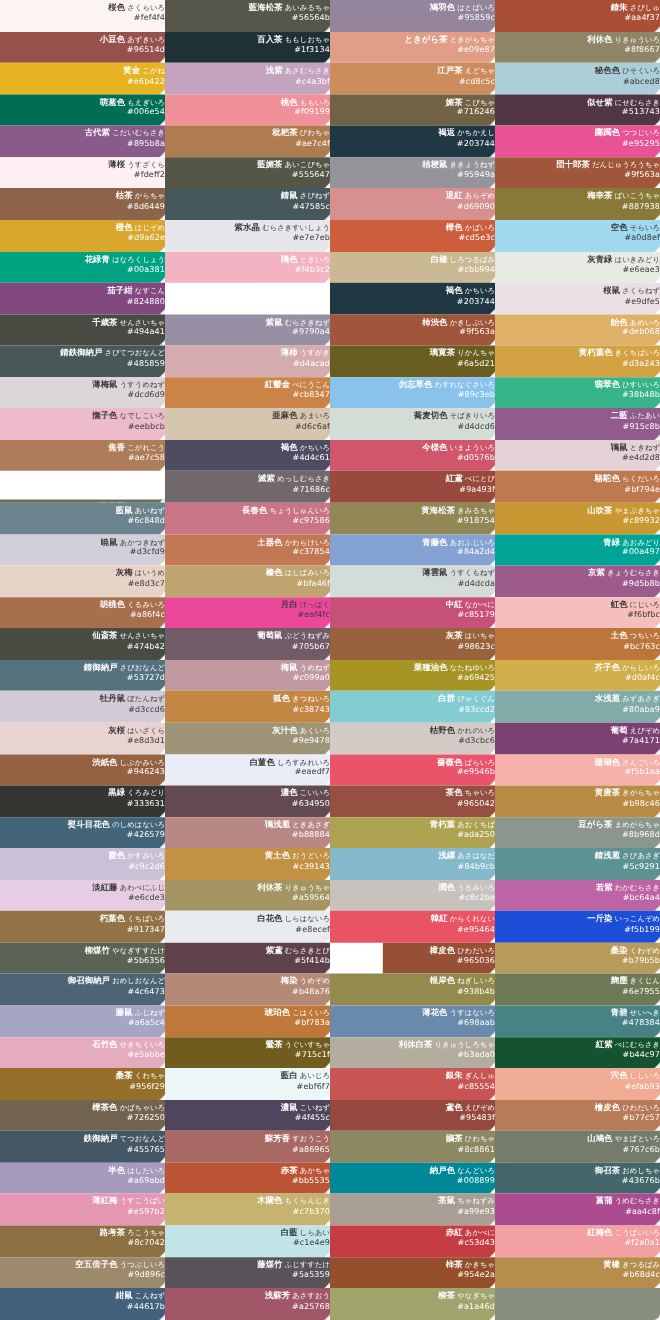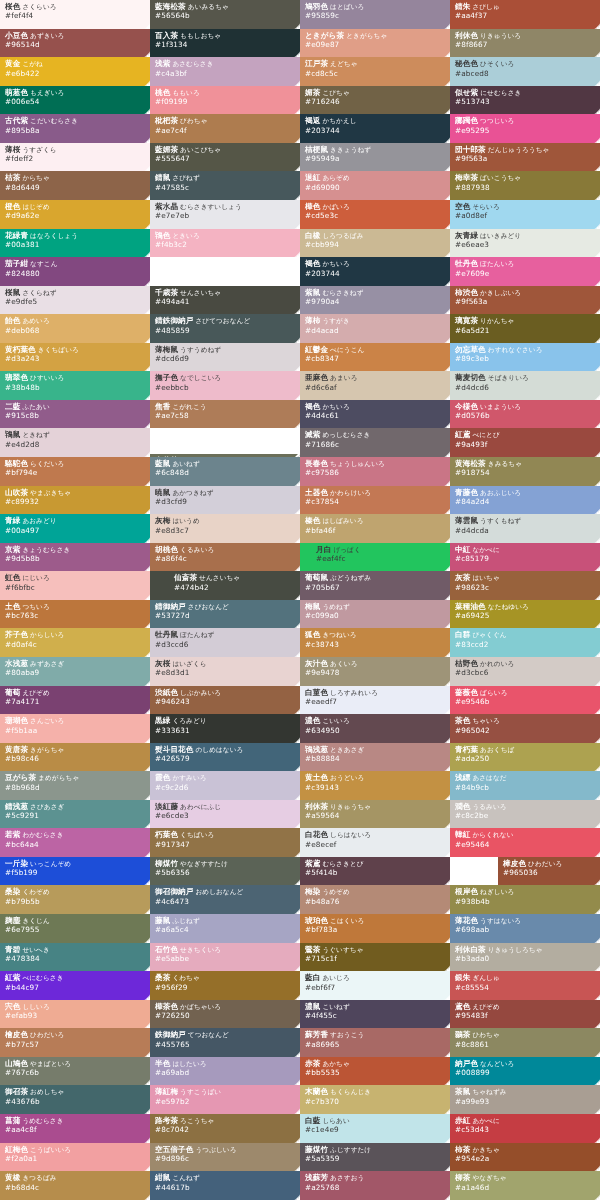--- a/index.html
+++ b/index.html
@@ -13,20 +13,21 @@
     font-family: "DejaVu Sans", "Liberation Sans", sans-serif;
     overflow: hidden;
   }
   #palette-grid {
     display: grid;
     grid-template-columns: repeat(4, 1fr);
     grid-auto-rows: 28.57px;
     width: 600px;
     height: 976px;
     gap: 0;
+    text-align: right;
   }
   .swatch {
     position: relative;
     box-sizing: border-box;
     padding: 3px 0 0 5px;
     overflow: hidden;
     border-radius: 0 0 6px 0;
     line-height: 1.05;
   }
   .swatch .nm {
@@ -254,25 +255,20 @@
     <div class="swatch dark" style="background: #3b82f6; margin-top: 48px;">
       <span class="nm"><span class="kanji">芝翫茶</span><span class="kana">しかんちゃ</span></span>
       <span class="hx">#ad7e4e</span>
       <span class="corner"></span>
     </div>
     <div class="swatch dark" style="background: rgb(32, 55, 68);">
       <span class="nm"><span class="kanji">褐色</span><span class="kana">かちいろ</span></span>
       <span class="hx">#203744</span>
       <span class="corner"></span>
     </div>
-    <div class="swatch dark" style="background: rgb(231, 96, 158);">
-      <span class="nm"><span class="kanji">牡丹色</span><span class="kana">ぼたんいろ</span></span>
-      <span class="hx">#e7609e</span>
-      <span class="corner"></span>
-    </div>
     <div class="swatch light" style="background: rgb(233, 223, 229);">
       <span class="nm"><span class="kanji">桜鼠</span><span class="kana">さくらねず</span></span>
       <span class="hx">#e9dfe5</span>
       <span class="corner"></span>
     </div>
     <div class="swatch dark" style="background: rgb(73, 74, 65);">
       <span class="nm"><span class="kanji">千歳茶</span><span class="kana">せんさいちゃ</span></span>
       <span class="hx">#494a41</span>
       <span class="corner"></span>
     </div>
@@ -449,21 +445,21 @@
     <div class="swatch dark" style="background: rgb(157, 91, 139);">
       <span class="nm"><span class="kanji">京紫</span><span class="kana">きょうむらさき</span></span>
       <span class="hx">#9d5b8b</span>
       <span class="corner"></span>
     </div>
     <div class="swatch dark" style="background: rgb(168, 111, 76);">
       <span class="nm"><span class="kanji">胡桃色</span><span class="kana">くるみいろ</span></span>
       <span class="hx">#a86f4c</span>
       <span class="corner"></span>
     </div>
-    <div class="swatch light" style="background: #22c55e; padding-left: 16px;">
+    <div class="swatch light" style="background: #ec4899; padding-left: 16px;">
       <span class="nm"><span class="kanji">月白</span><span class="kana">げっぱく</span></span>
       <span class="hx">#eaf4fc</span>
       <span class="corner"></span>
     </div>
     <div class="swatch dark" style="background: rgb(200, 81, 121);">
       <span class="nm"><span class="kanji">中紅</span><span class="kana">なかべに</span></span>
       <span class="hx">#c85179</span>
       <span class="corner"></span>
     </div>
     <div class="swatch light" style="background: rgb(246, 191, 188);">
@@ -739,21 +735,21 @@
     <div class="swatch dark" style="background: rgb(113, 92, 31);">
       <span class="nm"><span class="kanji">鶯茶</span><span class="kana">うぐいすちゃ</span></span>
       <span class="hx">#715c1f</span>
       <span class="corner"></span>
     </div>
     <div class="swatch dark" style="background: rgb(179, 173, 160);">
       <span class="nm"><span class="kanji">利休白茶</span><span class="kana">りきゅうしろちゃ</span></span>
       <span class="hx">#b3ada0</span>
       <span class="corner"></span>
     </div>
-    <div class="swatch dark" style="background: #6d28d9;">
+    <div class="swatch dark" style="background: #14532d;">
       <span class="nm"><span class="kanji">紅紫</span><span class="kana">べにむらさき</span></span>
       <span class="hx">#b44c97</span>
       <span class="corner"></span>
     </div>
     <div class="swatch dark" style="background: rgb(149, 111, 41);">
       <span class="nm"><span class="kanji">桑茶</span><span class="kana">くわちゃ</span></span>
       <span class="hx">#956f29</span>
       <span class="corner"></span>
     </div>
     <div class="swatch light" style="background: rgb(235, 246, 247);">

